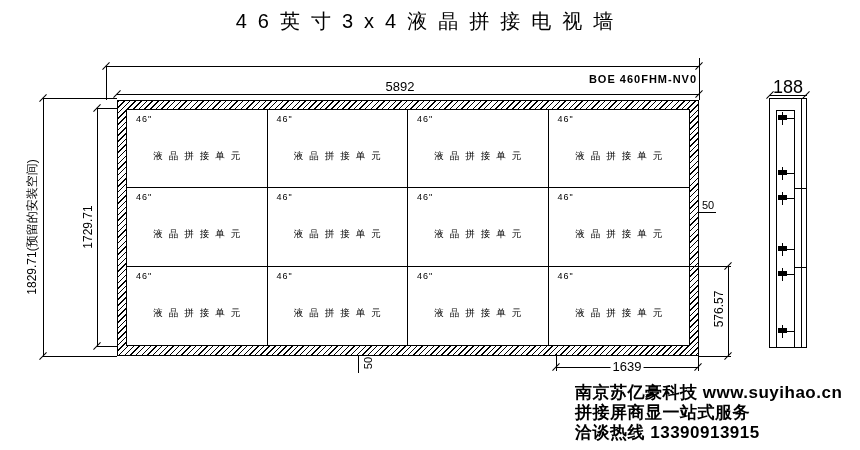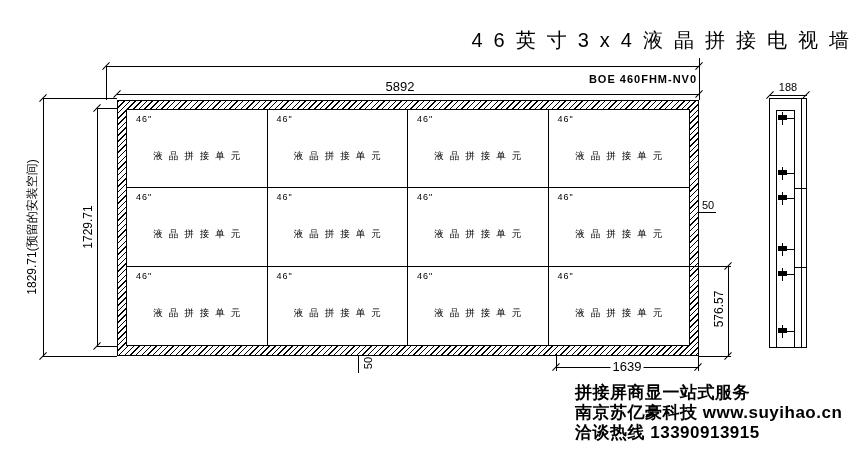--- a/index.html
+++ b/index.html
@@ -7,22 +7,22 @@
     position:relative;width:860px;height:450px;background:#ffffff;
     font-family:"Liberation Sans","DejaVu Sans",sans-serif;color:#000;overflow:hidden;
   }
   .hline,.vline{position:absolute;background:#000;}
   .hline{height:1px;}
   .vline{width:1px;}
   .lbl{position:absolute;transform:translate(-50%,-50%);white-space:nowrap;color:#000;}
   .vrot{transform:translate(-50%,-50%) rotate(-90deg);}
   .tick{position:absolute;width:10px;height:1px;background:#000;transform:translate(-50%,-50%) rotate(-45deg);}
   .title{
-    position:absolute;left:0;right:0;top:8px;text-align:right;
-    font-size:20px;letter-spacing:11px;font-weight:500;margin-top:19px;
+    position:absolute;left:0;right:0;top:8px;text-align:center;
+    font-size:20px;letter-spacing:11px;font-weight:500;
   }
   .wall-frame{
     position:absolute;left:117px;top:100px;width:582px;height:256px;box-sizing:border-box;
     border:1px solid #000;
     background:repeating-linear-gradient(135deg,#000 0px,#000 1px,#ffffff 1px,#ffffff 4px);
   }
   .wall-inner{
     position:absolute;left:8px;top:8px;width:564px;height:237px;box-sizing:border-box;
     background:#fff;border:1px solid #000;
   }
@@ -144,21 +144,21 @@
   <div class="hline" style="left:556px;top:367px;width:142px;"></div>
   <div class="vline" style="left:556px;top:353px;height:18px;"></div>
   <div class="vline" style="left:698px;top:353px;height:18px;"></div>
   <div class="tick" style="left:556px;top:367px;"></div>
   <div class="tick" style="left:698px;top:367px;"></div>
   <div class="lbl masked" style="left:627px;top:366px;font-size:13px;">1639</div>
 
   <div class="vline" style="left:358px;top:356px;height:17px;"></div>
   <div class="lbl vrot" style="left:368px;top:363px;font-size:11px;">50</div>
 
-  <div class="lbl" style="left:788px;top:87px;font-size:11px;">188</div>
+  <div class="lbl" style="left:788px;top:87px;font-size:18px;">188</div>
   <div class="hline" style="left:770px;top:95px;width:37px;"></div>
   <div class="tick" style="left:770px;top:95px;"></div>
   <div class="tick" style="left:806px;top:95px;"></div>
 
   <div class="side-outer"></div>
   <div class="vline" style="left:776px;top:110px;height:238px;"></div>
   <div class="vline" style="left:794px;top:110px;height:238px;"></div>
   <div class="hline" style="left:776px;top:110px;width:19px;"></div>
   <div class="vline" style="left:801px;top:98px;height:250px;"></div>
   <div class="hline" style="left:794px;top:188px;width:13px;"></div>
@@ -182,18 +182,18 @@
 
   <div class="bolt-head" style="left:778px;top:271px;"></div>
   <div class="vline" style="left:782px;top:268px;height:13px;"></div>
   <div class="hline" style="left:786px;top:274px;width:9px;"></div>
 
   <div class="bolt-head" style="left:778px;top:328px;"></div>
   <div class="vline" style="left:782px;top:325px;height:13px;"></div>
   <div class="hline" style="left:786px;top:331px;width:9px;"></div>
 
   <div class="footer">
+    <div>南京苏亿豪科技  www.suyihao.cn</div>
     <div>拼接屏商显一站式服务</div>
-    <div>南京苏亿豪科技  www.suyihao.cn</div>
     <div>洽谈热线 13390913915</div>
   </div>
 
 </div>
 
 </body></html>

